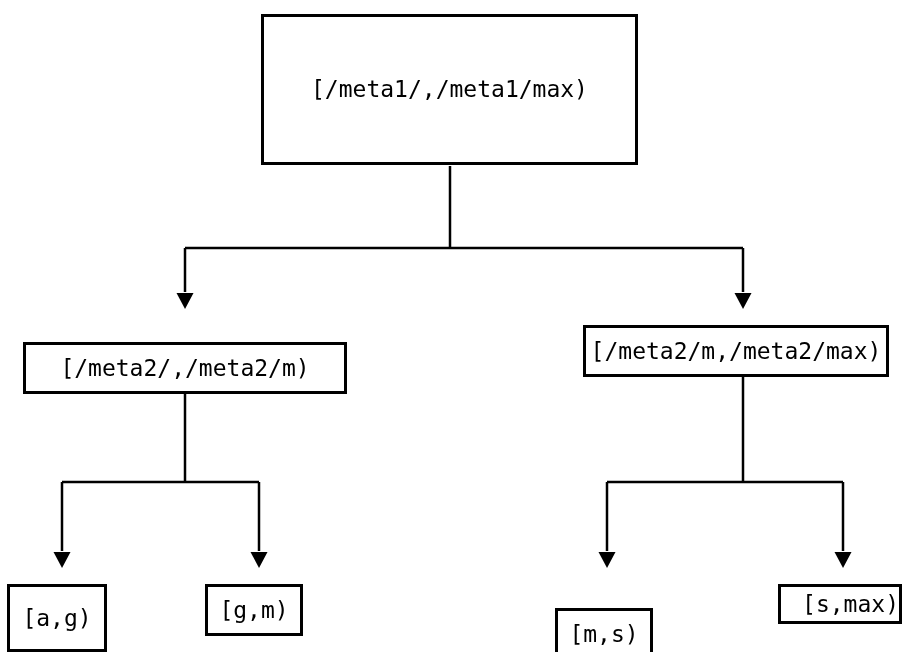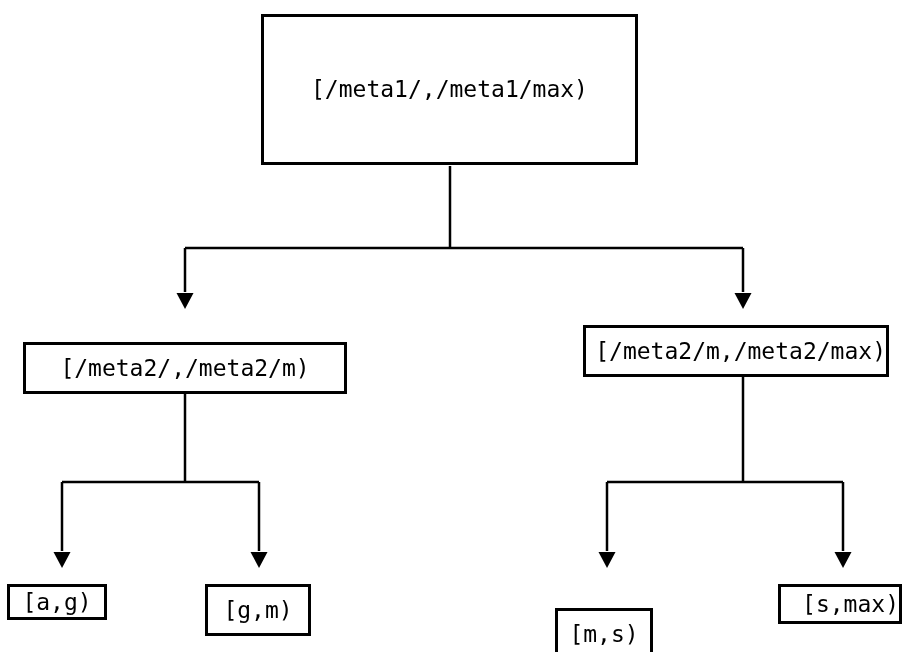--- a/index.html
+++ b/index.html
@@ -40,23 +40,23 @@
     display: flex;
     align-items: center;
     justify-content: center;
     font-size: 23px;
     line-height: 1;
     white-space: nowrap;
     letter-spacing: 0;
   }
   .n-root  { left: 261px; top: 14px;  width: 377px; height: 151px; }
   .n-left  { left: 23px;  top: 342px; width: 324px; height: 52px; }
-  .n-right { left: 583px; top: 325px; width: 306px; height: 52px; justify-content: flex-end; }
-  .n-leaf1 { left: 7px;   top: 584px; width: 100px; height: 36px; }
-  .n-leaf2 { left: 205px; top: 584px; width: 106px;  height: 52px; }
+  .n-right { left: 583px; top: 325px; width: 306px; height: 52px; }
+  .n-leaf1 { left: 7px;   top: 584px; width: 100px; height: 68px; }
+  .n-leaf2 { left: 205px; top: 584px; width: 98px;  height: 52px; }
   .n-leaf3 { left: 555px; top: 584px; width: 98px;  height: 52px; margin-top: 24px; }
   .n-leaf4 { left: 778px; top: 584px; width: 124px; height: 40px; justify-content: flex-end; }
 </style>
 </head>
 <body>
 
 <div class="stage">
 
   <svg class="edges" viewBox="0 0 912 652" aria-hidden="true">
 

